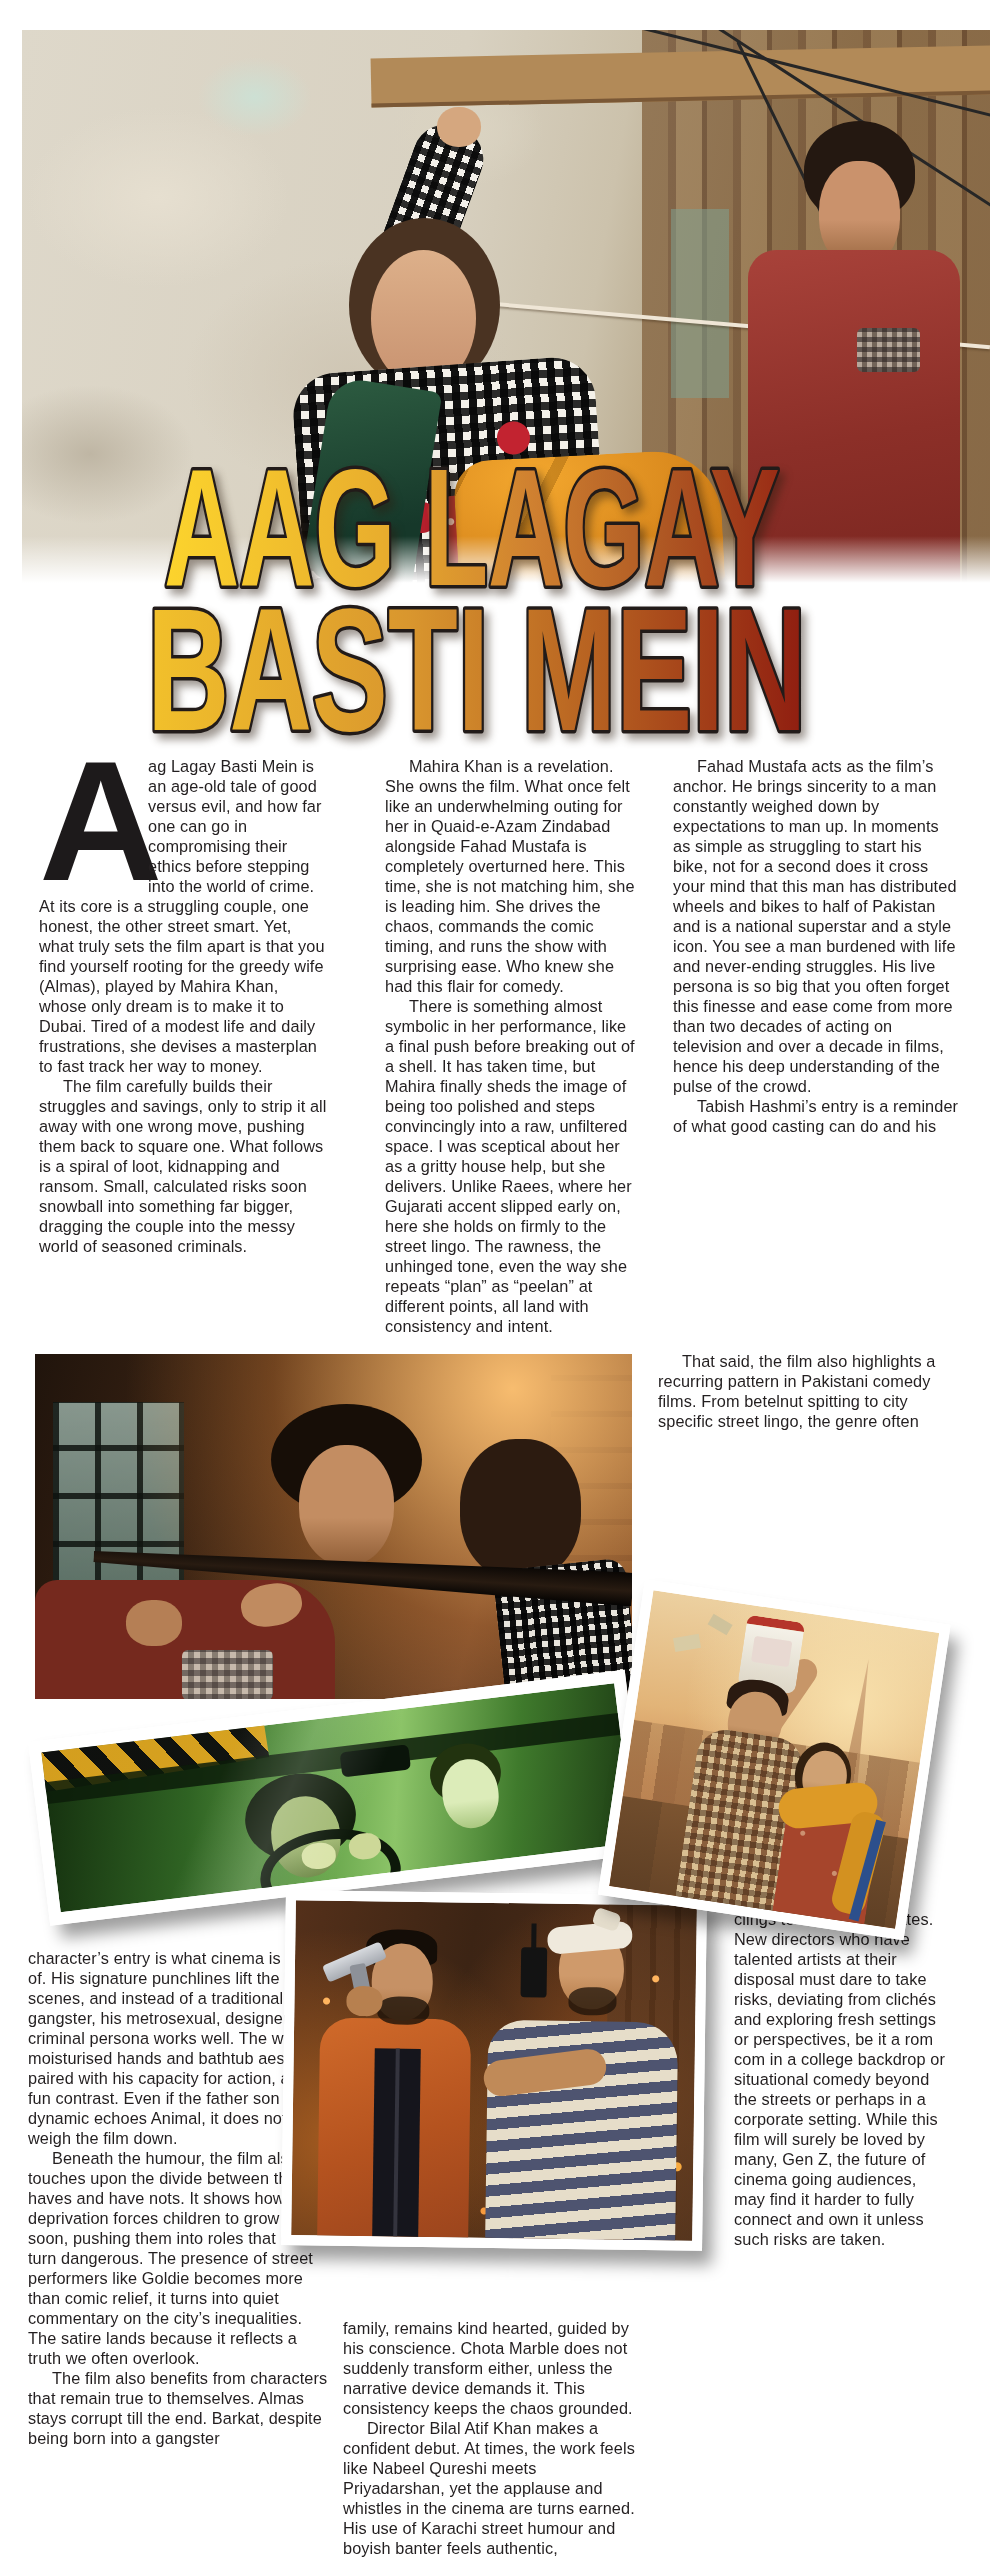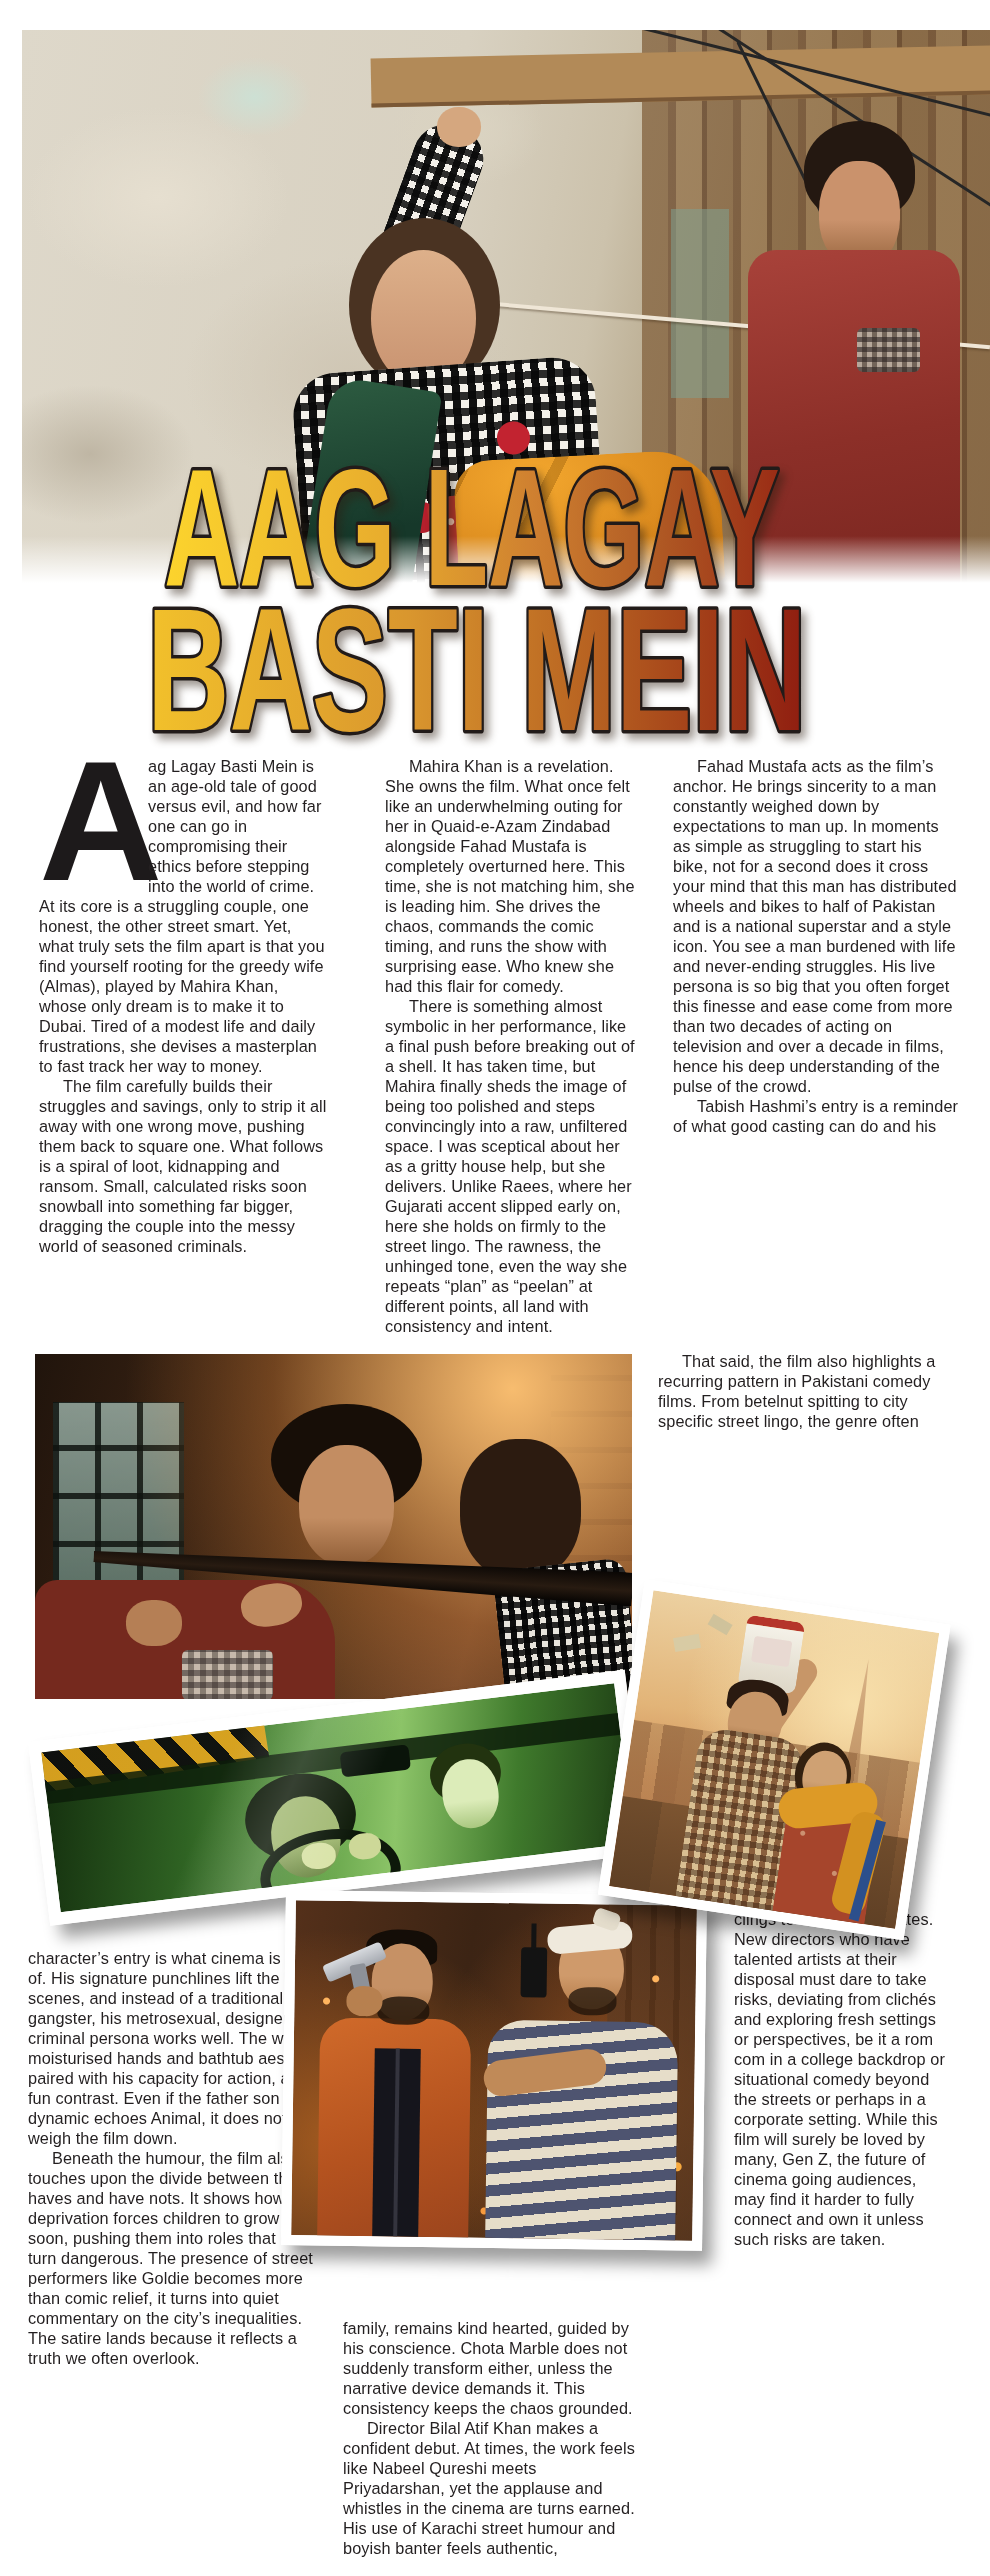--- a/index.html
+++ b/index.html
@@ -351,20 +351,21 @@
     </div>
   </div>
 
   <div id="clings" class="col">
     <p>clings to familiar templates. New directors who have talented artists at their disposal must dare to take risks, deviating from clichés and exploring fresh settings or perspectives, be it a rom com in a college backdrop or situational comedy beyond the streets or perhaps in a corporate setting. While this film will surely be loved by many, Gen Z, the future of cinema going audiences, may find it harder to fully connect and own it unless such risks are taken.</p>
   </div>
 
   <div id="bleft" class="col">
     <p>character’s entry is what cinema is made of. His signature punchlines lift the scenes, and instead of a traditional gangster, his metrosexual, designer clad criminal persona works well. The well-moisturised hands and bathtub aesthetic, paired with his capacity for action, add a fun contrast. Even if the father son dynamic echoes Animal, it does not weigh the film down.</p>
     <p class="ind">Beneath the humour, the film also touches upon the divide between the haves and have nots. It shows how deprivation forces children to grow up too soon, pushing them into roles that can turn dangerous. The presence of street performers like Goldie becomes more than comic relief, it turns into quiet commentary on the city’s inequalities. The satire lands because it reflects a truth we often overlook.</p>
+    <p class="ind">The film also benefits from characters that remain true to themselves. Almas stays corrupt till the end. Barkat, despite being born into a gangster</p>
   </div>
   <div id="bmid" class="col">
     <p>family, remains kind hearted, guided by his conscience. Chota Marble does not suddenly transform either, unless the narrative device demands it. This consistency keeps the chaos grounded.</p>
     <p class="ind">Director Bilal Atif Khan makes a confident debut. At times, the work feels like Nabeel Qureshi meets Priyadarshan, yet the applause and whistles in the cinema are turns earned. His use of Karachi street humour and boyish banter feels authentic,</p>
   </div>
   <div id="bright" class="col">
   </div>
 
 </div>
 

